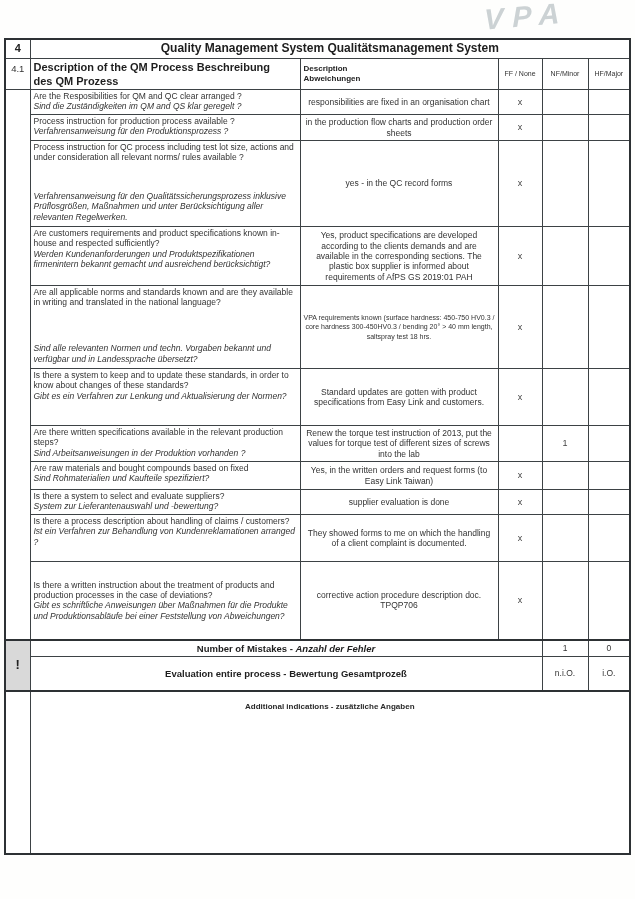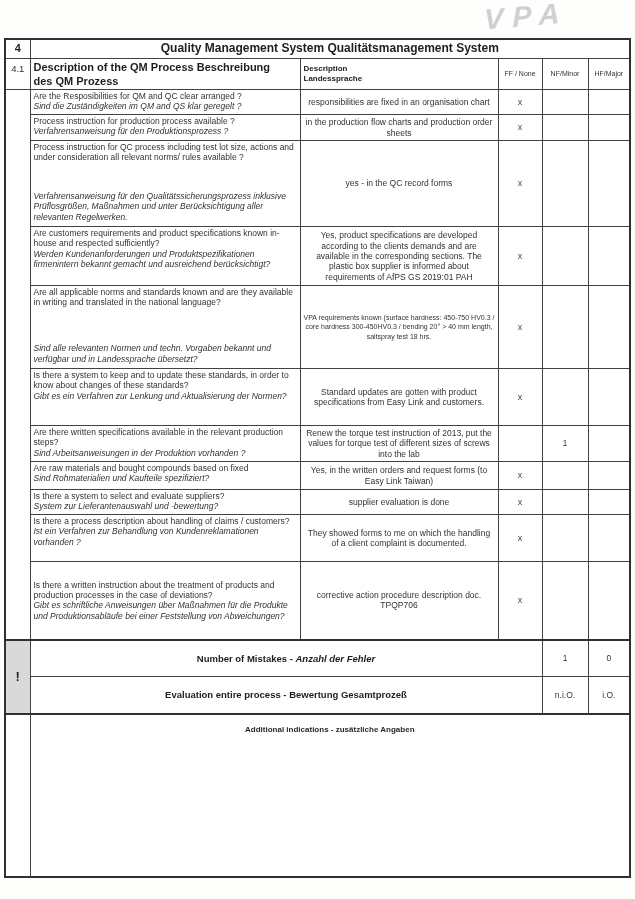--- a/index.html
+++ b/index.html
@@ -39,21 +39,21 @@
   td.desc{ text-align:center;vertical-align:middle;}
   td.desc.small{font-size:7px;line-height:1.35;}
   td.mark{text-align:center;vertical-align:middle;font-size:9px;color:#444;}
   .de{font-style:italic;}
   .qsplit{display:flex;flex-direction:column;justify-content:space-between;}
   td.v-mid{vertical-align:middle;}
   td.bang{
     background:#d9d9d9;text-align:center;vertical-align:middle;
     font-weight:bold;font-size:13px;color:#222;
   }
-  td.sum-label{font-weight:bold;font-size:9.5px;text-align:center;vertical-align:middle;color:#1e1e1e;padding:12px;}
+  td.sum-label{font-weight:bold;font-size:9.5px;text-align:center;vertical-align:middle;color:#1e1e1e;padding:0;}
   td.sum-val{font-size:8.5px;text-align:center;vertical-align:middle;padding:0;}
   tr.thick-top td{border-top:2px solid #2d3134;}
   td.additional{
     vertical-align:top;text-align:center;
     font-weight:bold;font-size:8px;color:#2a2a2a;padding-top:10px;
   }
 </style>
 </head>
 <body>
 
@@ -76,21 +76,21 @@
   </tr>
 
   <tr style="height:31px">
     <td class="sub-no">4.1</td>
     <td class="sub-title">
       <div>Description of the QM Process Beschreibung</div>
       <div>des QM Prozess</div>
     </td>
     <td class="desc-head">
       <div>Description</div>
-      <div>Landessprache</div>
+      <div>Abweichungen</div>
     </td>
     <td class="col-head">FF / None</td>
     <td class="col-head">NF/Minor</td>
     <td class="col-head">HF/Major</td>
   </tr>
 
   <tr style="height:25px">
     <td rowspan="11"></td>
     <td>
       <div>Are the Resposibilities for QM and QC clear arranged ?</div>
@@ -192,21 +192,21 @@
     </td>
     <td class="desc">supplier evaluation is done</td>
     <td class="mark">x</td>
     <td class="mark"></td>
     <td class="mark"></td>
   </tr>
 
   <tr style="height:47px">
     <td>
       <div>Is there a process description about handling of claims / customers?</div>
-      <div class="de">Ist ein Verfahren zur Behandlung von Kundenreklamationen vorhanden ?</div>
+      <div class="de">Ist ein Verfahren zur Behandlung von Kundenreklamationen arranged ?</div>
     </td>
     <td class="desc">They showed forms to me on which the handling of a client complaint is documented.</td>
     <td class="mark">x</td>
     <td class="mark"></td>
     <td class="mark"></td>
   </tr>
 
   <tr style="height:78px">
     <td class="v-mid">
       <div>Is there a written instruction about the treatment of  products and production processes in the case of deviations?</div>

